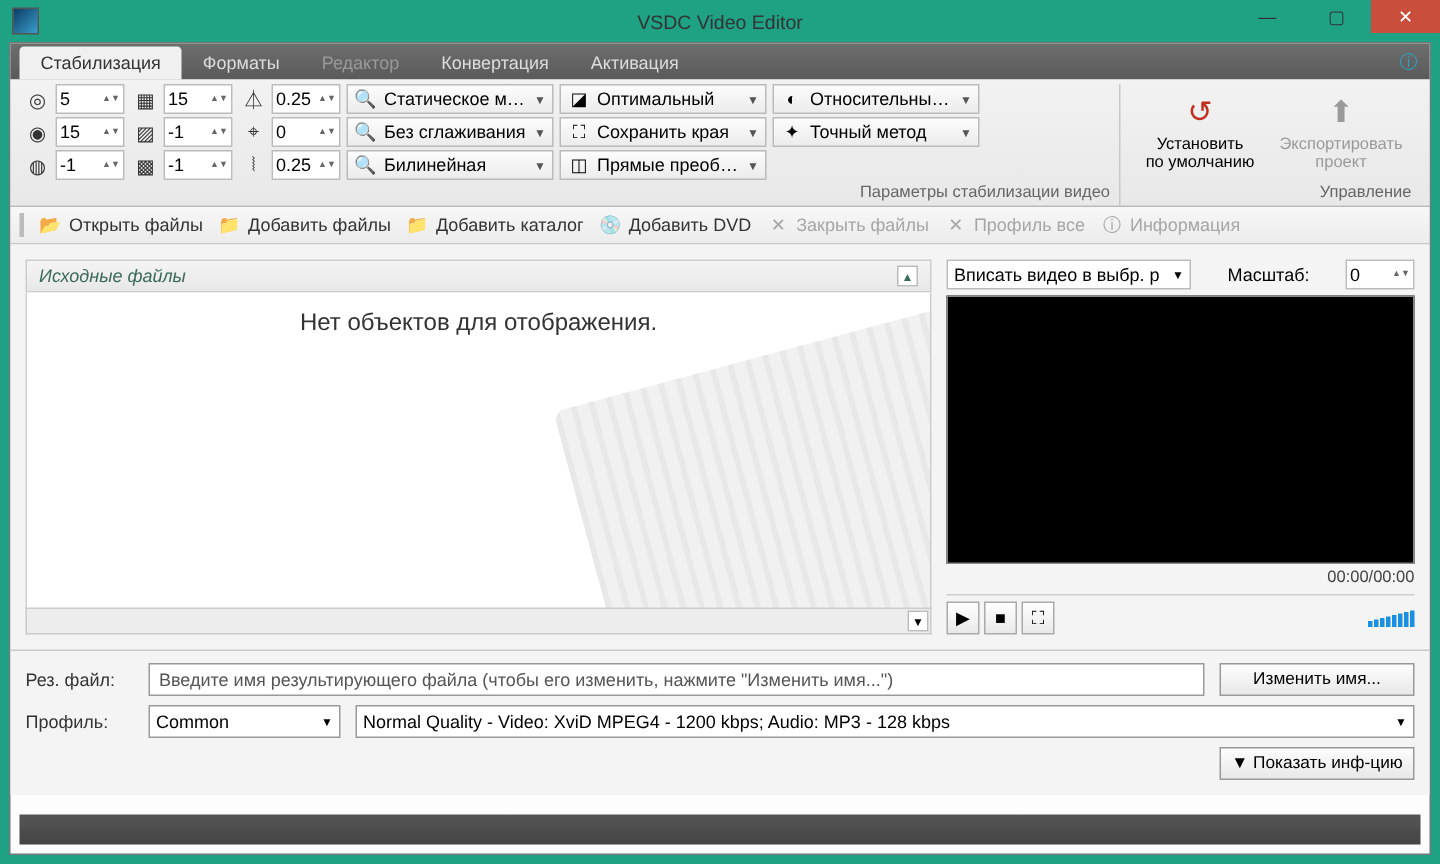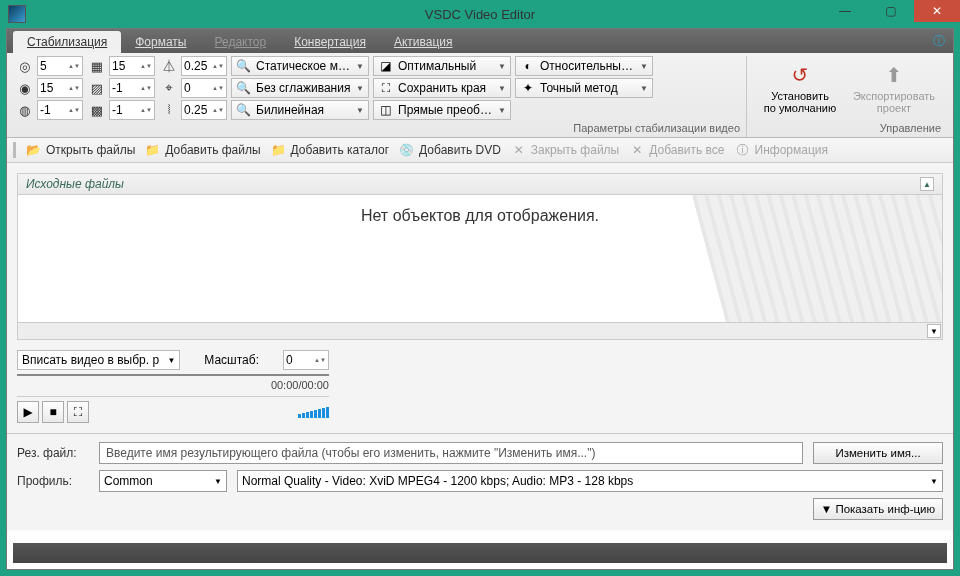--- a/index.html
+++ b/index.html
@@ -5,21 +5,21 @@
   * { box-sizing: border-box; margin: 0; padding: 0; font-family: "Segoe UI", Tahoma, sans-serif; font-size: 12px; }
   body { background: #1fa184; width: 960px; height: 576px; overflow: hidden; }
   .titlebar { height: 28px; background: #1fa184; display: flex; align-items: center; position: relative; }
   .app-icon { width: 18px; height: 18px; margin-left: 8px; background: linear-gradient(135deg,#0a3d62,#3c9dd0); border: 1px solid #555; }
   .title { position: absolute; left: 50%; transform: translateX(-50%); color: #333; font-size: 13px; }
   .win-btns { position: absolute; right: 0; top: 0; display: flex; }
   .win-btn { width: 46px; height: 22px; display: flex; align-items: center; justify-content: center; color: #333; }
   .win-btn.close { background: #c94f3c; color: #fff; }
 
   .tabs { height: 24px; background: linear-gradient(#6e6e6e,#5a5a5a); display: flex; padding-left: 6px; align-items:flex-end;}
-  .tab { padding: 4px 14px; color: #ddd; cursor: default; text-decoration: underline; }
+  .tab { padding: 4px 14px; color: #ddd; cursor: default; }
   .tab.active { background: #f0f0f0; color: #333; border-radius: 3px 3px 0 0; }
   .tab.dim { color: #999; }
   .tabs .info-icon { margin-left:auto; margin-right:8px; align-self:center; color:#2aa3c4;}
 
   .ribbon { background: linear-gradient(#f2f2f2,#e8e8e8); border-bottom: 1px solid #b8b8b8; padding: 3px 6px 0 6px; display:flex; gap:4px;}
   .rgroup { border-right:1px solid #c8c8c8; padding:0 6px 0 2px; position:relative;}
   .rgroup:last-child{border-right:none;}
   .rrows { display:flex; flex-direction:column; gap:2px;}
   .rrow { display:flex; gap:2px; align-items:center;}
   .ricon { width:20px; height:20px; display:flex; align-items:center; justify-content:center; font-size:13px; color:#333;}
@@ -34,21 +34,21 @@
   .bigbtn { display:flex; flex-direction:column; align-items:center; justify-content:center; width:94px; height:64px; gap:2px;}
   .bigbtn.dim{color:#9a9a9a;}
   .bigbtn .bicon{width:26px;height:26px;display:flex;align-items:center;justify-content:center;font-size:20px;}
   .bigbtn .blabel{font-size:11px; text-align:center; line-height:1.1;}
 
   .toolbar { background: linear-gradient(#f7f7f7,#ececec); border-bottom:1px solid #c8c8c8; padding:4px 6px; display:flex; gap:10px; align-items:center;}
   .tbtn{display:flex; align-items:center; gap:4px; color:#333;}
   .tbtn.dim{color:#a6a6a6;}
   .tbtn .ticon{width:16px;height:16px;display:flex;align-items:center;justify-content:center;}
 
-  .workspace { background:#f4f4f4; padding:10px; display:flex; gap:10px; height:270px;flex-direction:column;}
+  .workspace { background:#f4f4f4; padding:10px; display:flex; gap:10px; height:270px;}
   .leftpane { flex:1; display:flex; flex-direction:column;}
   .pane-header{ background:linear-gradient(#f4f4f4,#e8e8e8); border:1px solid #ccc; padding:3px 8px; display:flex; justify-content:space-between; align-items:center; font-style:italic; color:#3a6a5a;}
   .pane-body{ flex:1; background:#fff; border:1px solid #ccc; border-top:none; position:relative; overflow:hidden;}
   .empty-msg{ text-align:center; color:#333; padding:12px; font-size:16px;}
   .filmstrip{ position:absolute; right:-50px; bottom:-30px; width:280px; height:200px; opacity:0.12; transform:rotate(-15deg); background:repeating-linear-gradient(90deg,#444 0 4px,transparent 4px 12px), linear-gradient(#888,#888); border-radius:8px;}
   .pane-footer{ background:#ededed; border:1px solid #ccc; border-top:none; display:flex; justify-content:flex-end; padding:1px;}
   .collapse-btn{ width:14px;height:14px; border:1px solid #bbb; background:#fff; font-size:8px; display:flex;align-items:center;justify-content:center;}
 
   .rightpane{ width:312px; display:flex; flex-direction:column;}
   .preview-top{ display:flex; gap:24px; align-items:center; margin-bottom:4px;}
@@ -253,21 +253,21 @@
     <div class="tbtn">
         <span class="ticon" style="color:#2a80d0;">💿</span>
         <span>Добавить DVD</span>
       </div>
     <div class="tbtn dim">
         <span class="ticon">✕</span>
         <span>Закрыть файлы</span>
       </div>
     <div class="tbtn dim">
         <span class="ticon">✕</span>
-        <span>Добавить все</span>
+        <span>Профиль все</span>
       </div>
     <div class="tbtn dim">
         <span class="ticon">ⓘ</span>
         <span>Информация</span>
       </div>
   </div>
 
   <div class="workspace">
     <div class="leftpane">
       <div class="pane-header">

